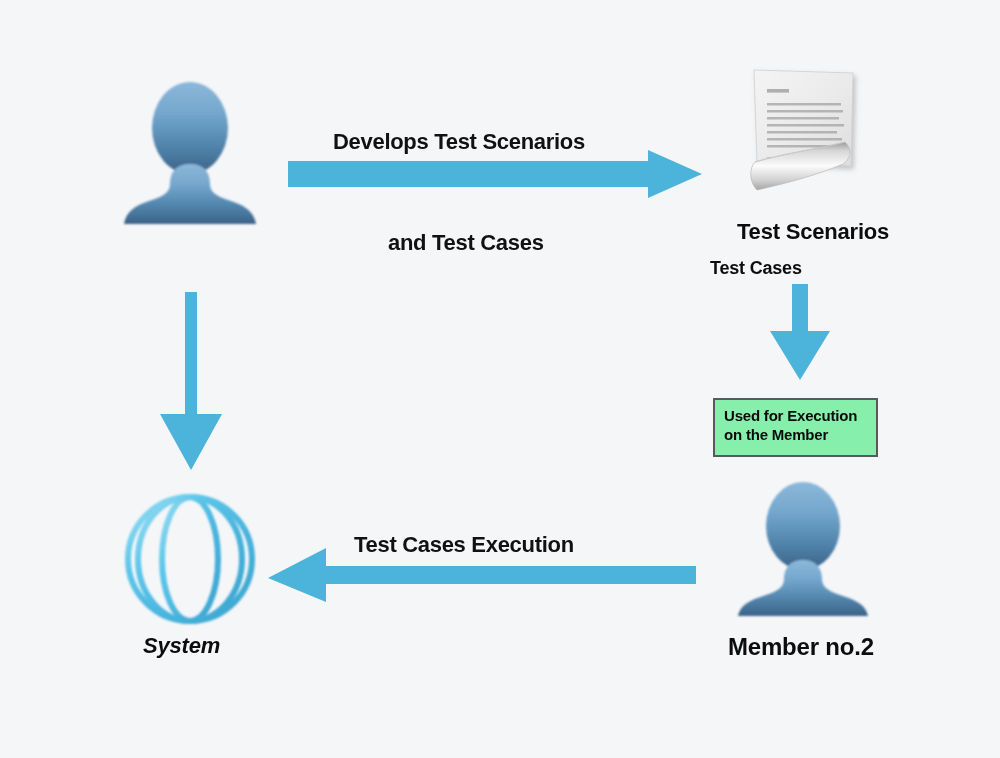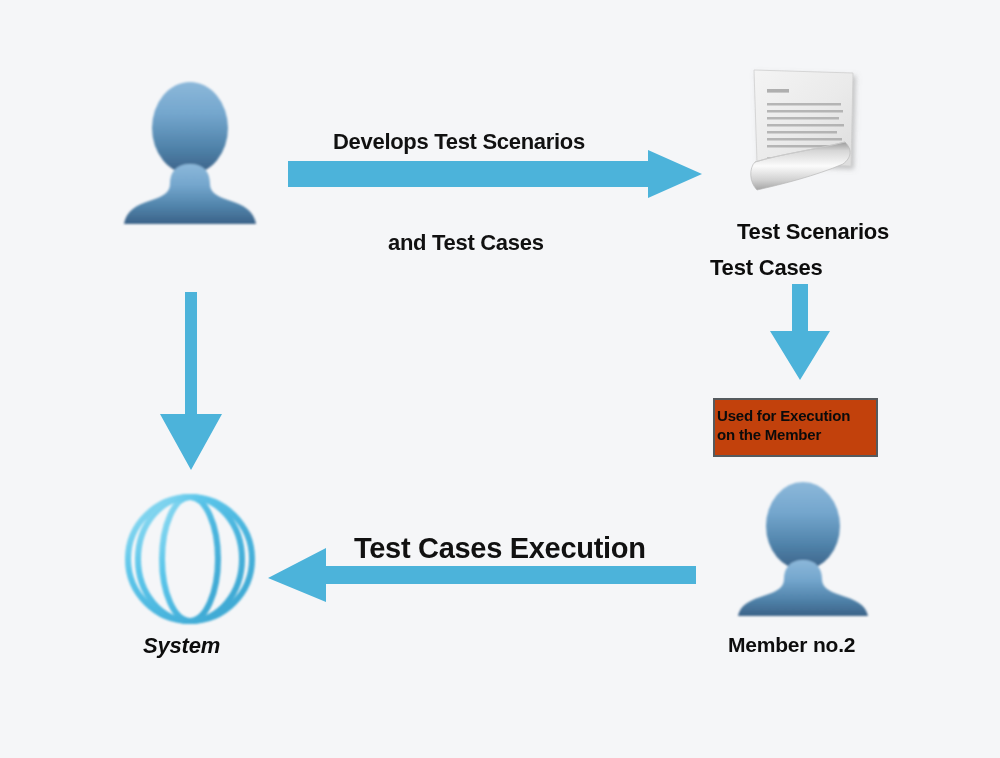--- a/index.html
+++ b/index.html
@@ -39,24 +39,24 @@
     position: absolute;
     font-weight: bold;
     color: #111111;
     white-space: nowrap;
     letter-spacing: -0.3px;
   }
 
   
   .note-box {
     position: absolute;
-    background: #c2410c;
+    background: #86efac;
     border: 2px solid #555a5e;
     box-sizing: border-box;
-    padding: 6px 8px 6px 2px;
+    padding: 6px 8px 6px 9px;
   }
   .note-box .note-line {
     font-weight: bold;
     font-size: 15px;
     color: #0b0b0b;
     line-height: 19px;
     white-space: nowrap;
     letter-spacing: -0.2px;
   }
 
@@ -114,21 +114,21 @@
                  C 83 82, 89 90, 89 101
                  C 89 109, 95 113, 107 117
                  C 123 122, 133 127, 135 138
                  L 5 138
                  C 7 127, 17 122, 33 117
                  C 45 113, 51 109, 51 101
                  C 51 90, 57 82, 70 82 Z" fill="url(#avGrad2)"></path>
       </g>
     </svg>
   </div>
-  <div class="label" style="left:728px; top:633px; font-size:21px;">Member no.2</div>
+  <div class="label" style="left:728px; top:633px; font-size:24px;">Member no.2</div>
 
   <div class="node" style="left:735px; top:58px; width:140px; height:145px;">
     <svg width="140" height="145" viewBox="0 0 140 145" aria-hidden="true">
       <defs>
         <linearGradient id="paperGrad" x1="0" y1="0" x2="1" y2="1">
           <stop offset="0%" stop-color="#f4f4f4"></stop>
           <stop offset="55%" stop-color="#eaeaea"></stop>
           <stop offset="100%" stop-color="#dddddd"></stop>
         </linearGradient>
         <linearGradient id="curlGrad" x1="0" y1="0" x2="0" y2="1">
@@ -171,21 +171,21 @@
         <path d="M20 104
                  C 46 96, 78 92, 110 84
                  C 118 92, 116 100, 108 106
                  C 80 118, 48 126, 22 132
                  C 14 124, 14 110, 20 104 Z" fill="url(#curlGrad)" stroke="#b9b9b9" stroke-width="0.7"></path>
         <path d="M20 104 C 46 96, 78 92, 110 84" fill="none" stroke="#c9c9c9" stroke-width="0.9"></path>
       </g>
     </svg>
   </div>
   <div class="label" style="left:710px; top:214px; font-size:22px; line-height:36px;margin-left:27px;">Test Scenarios</div>
-  <div class="label" style="left:710px; top:250px; font-size:22px; line-height:36px;">Test Cases</div>
+  <div class="label" style="left:710px; top:250px; font-size:18px; line-height:36px;">Test Cases</div>
 
   <div class="note-box" style="left:713px; top:398px; width:165px; height:59px;">
     <div class="note-line">Used for Execution</div>
     <div class="note-line">on the Member</div>
   </div>
 
   <div class="node" style="left:118px; top:487px; width:144px; height:144px;">
     <svg width="144" height="144" viewBox="0 0 144 144" aria-hidden="true">
       <defs>
         <linearGradient id="globeGrad" x1="0" y1="0" x2="1" y2="1">
@@ -233,15 +233,15 @@
     <svg width="60" height="96" viewBox="0 0 60 96" aria-hidden="true">
       <path d="M22 0 L38 0 L38 47 L60 47 L30 96 L0 47 L22 47 Z" fill="#4cb3da"></path>
     </svg>
   </div>
 
   <div class="node" style="left:268px; top:548px; width:428px; height:54px;">
     <svg width="428" height="54" viewBox="0 0 428 54" aria-hidden="true">
       <path d="M428 18 L58 18 L58 0 L0 30 L58 54 L58 36 L428 36 Z" fill="#4cb3da"></path>
     </svg>
   </div>
-  <div class="edge-label" style="left:354px; top:532px; font-size:29px;">Test Cases Execution</div>
+  <div class="edge-label" style="left:354px; top:532px; font-size:22px;">Test Cases Execution</div>
 
 </div>
 
 </body></html>

